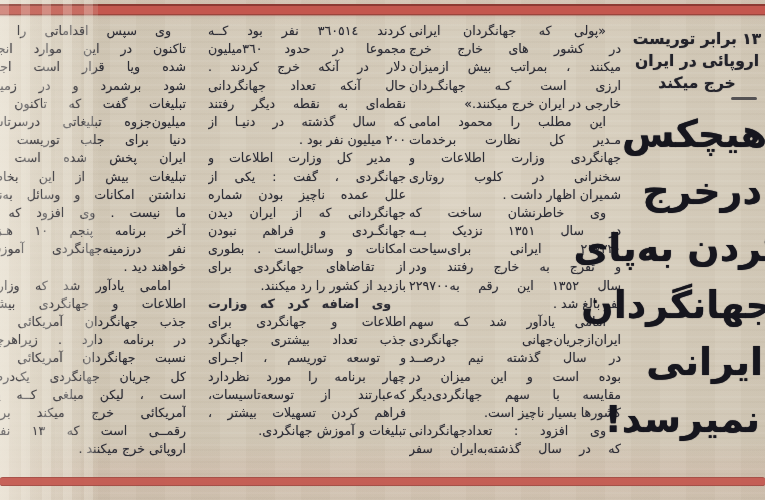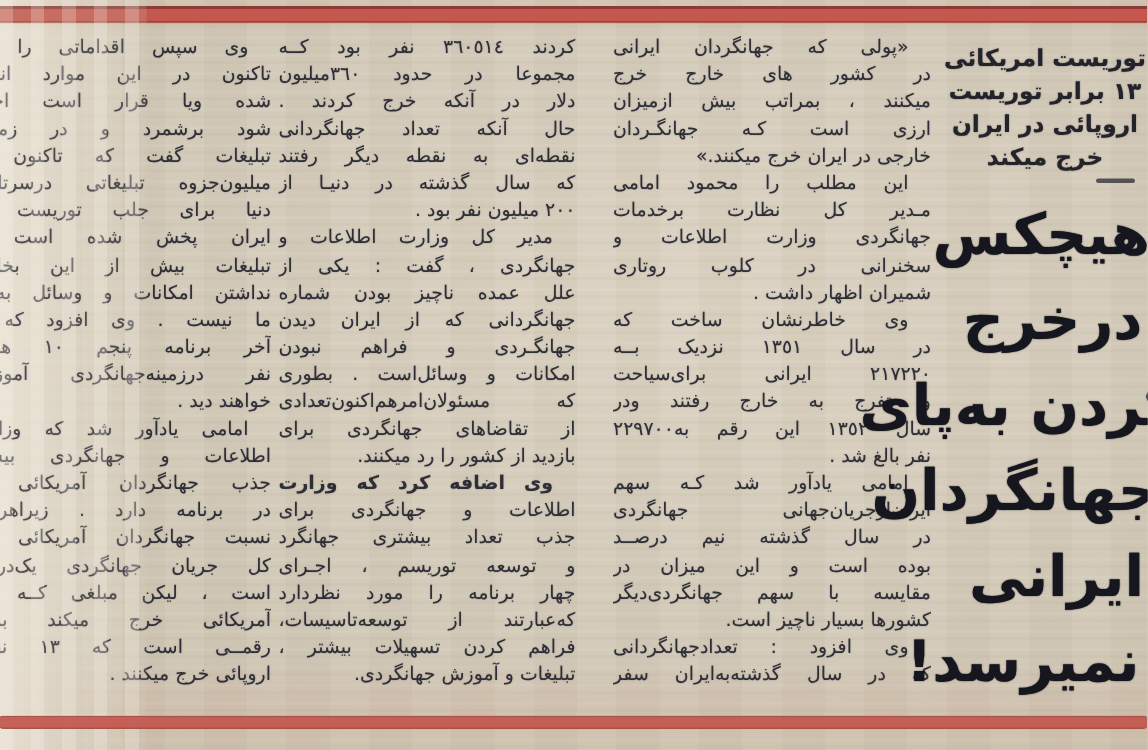--- a/index.html
+++ b/index.html
@@ -51,22 +51,22 @@
     font-weight: bold; font-size: 38px; line-height: 57px;
     color: #16161e; text-shadow: 0 0 1px rgba(10,10,20,0.8);
   }
   .display-line:nth-child(1) { right: -2px; }
   .display-line:nth-child(2) { right: 3px; }
   .display-line:nth-child(3) { right: -20px; }
   .display-line:nth-child(4) { right: -8px; }
   .display-line:nth-child(5) { right: 2px; }
   .display-line:nth-child(6) { right: 5px; text-align: right; }
   .body-col { flex: none; overflow: visible; }
-  .col-1 { width: 212px; margin-left: 25px; }
-  .col-2 { width: 198px; margin-left: 5px; }
+  .col-1 { width: 212px; margin-left: 3px; }
+  .col-2 { width: 198px; margin-left: 22px; }
   .col-3 { width: 200px; }
   .line {
     height: 18.2px; line-height: 18.2px; font-size: 12.6px;
     white-space: nowrap; overflow: hidden;
     text-align: justify; text-align-last: justify;
   }
   .line.end { text-align-last: right; }
   .line.indent { padding-right: 15px; }
   .line.bold { font-weight: bold; }
   .left-fade {
@@ -80,21 +80,20 @@
 </head>
 <body>
 
 <div class="paper">
   <div class="rule rule-top"></div>
 
   <div class="content">
 
     <div class="headline-col">
       <div class="kicker">
-          <div class="kicker-line">توریست امریکائی</div>
           <div class="kicker-line">١٣ برابر توریست</div>
           <div class="kicker-line">اروپائی در ایران</div>
           <div class="kicker-line">خرج میکند</div>
         </div>
       <div class="kicker-dash"></div>
       <div class="display">
           <div class="display-line">هیچکس</div>
           <div class="display-line">درخرج</div>
           <div class="display-line">کردن به‌پای</div>
           <div class="display-line">جهانگردان</div>
@@ -137,21 +136,20 @@
         <div class="line">حال آنکه تعداد جهانگردانی</div>
         <div class="line">نقطه‌ای به نقطه دیگر رفتند</div>
         <div class="line">که سال گذشته در دنیـا از</div>
         <div class="line end">٢٠٠ میلیون نفر بود .</div>
         <div class="line indent">مدیر کل وزارت اطلاعات و</div>
         <div class="line">جهانگردی ، گفت : یکی از</div>
         <div class="line">علل عمده ناچیز بودن شماره</div>
         <div class="line">جهانگردانی که از ایران دیدن</div>
         <div class="line">جهانگـردی و فراهم نبودن</div>
         <div class="line">امکانات و وسائل‌است . بطوری</div>
-        <div class="line">که مسئولان‌امرهم‌اکنون‌تعدادی</div>
         <div class="line">از تقاضاهای جهانگردی برای</div>
         <div class="line end">بازدید از کشور را رد میکنند.</div>
         <div class="line indent bold">وی اضافه کرد که وزارت</div>
         <div class="line">اطلاعات و جهانگردی برای</div>
         <div class="line">جذب تعداد بیشتری جهانگرد</div>
         <div class="line">و توسعه توریسم ، اجـرای</div>
         <div class="line">چهار برنامه را مورد نظردارد</div>
         <div class="line">که‌عبارتند از توسعه‌تاسیسات،</div>
         <div class="line">فراهم کردن تسهیلات بیشتر ،</div>
         <div class="line end">تبلیغات و آموزش جهانگردی.</div>

